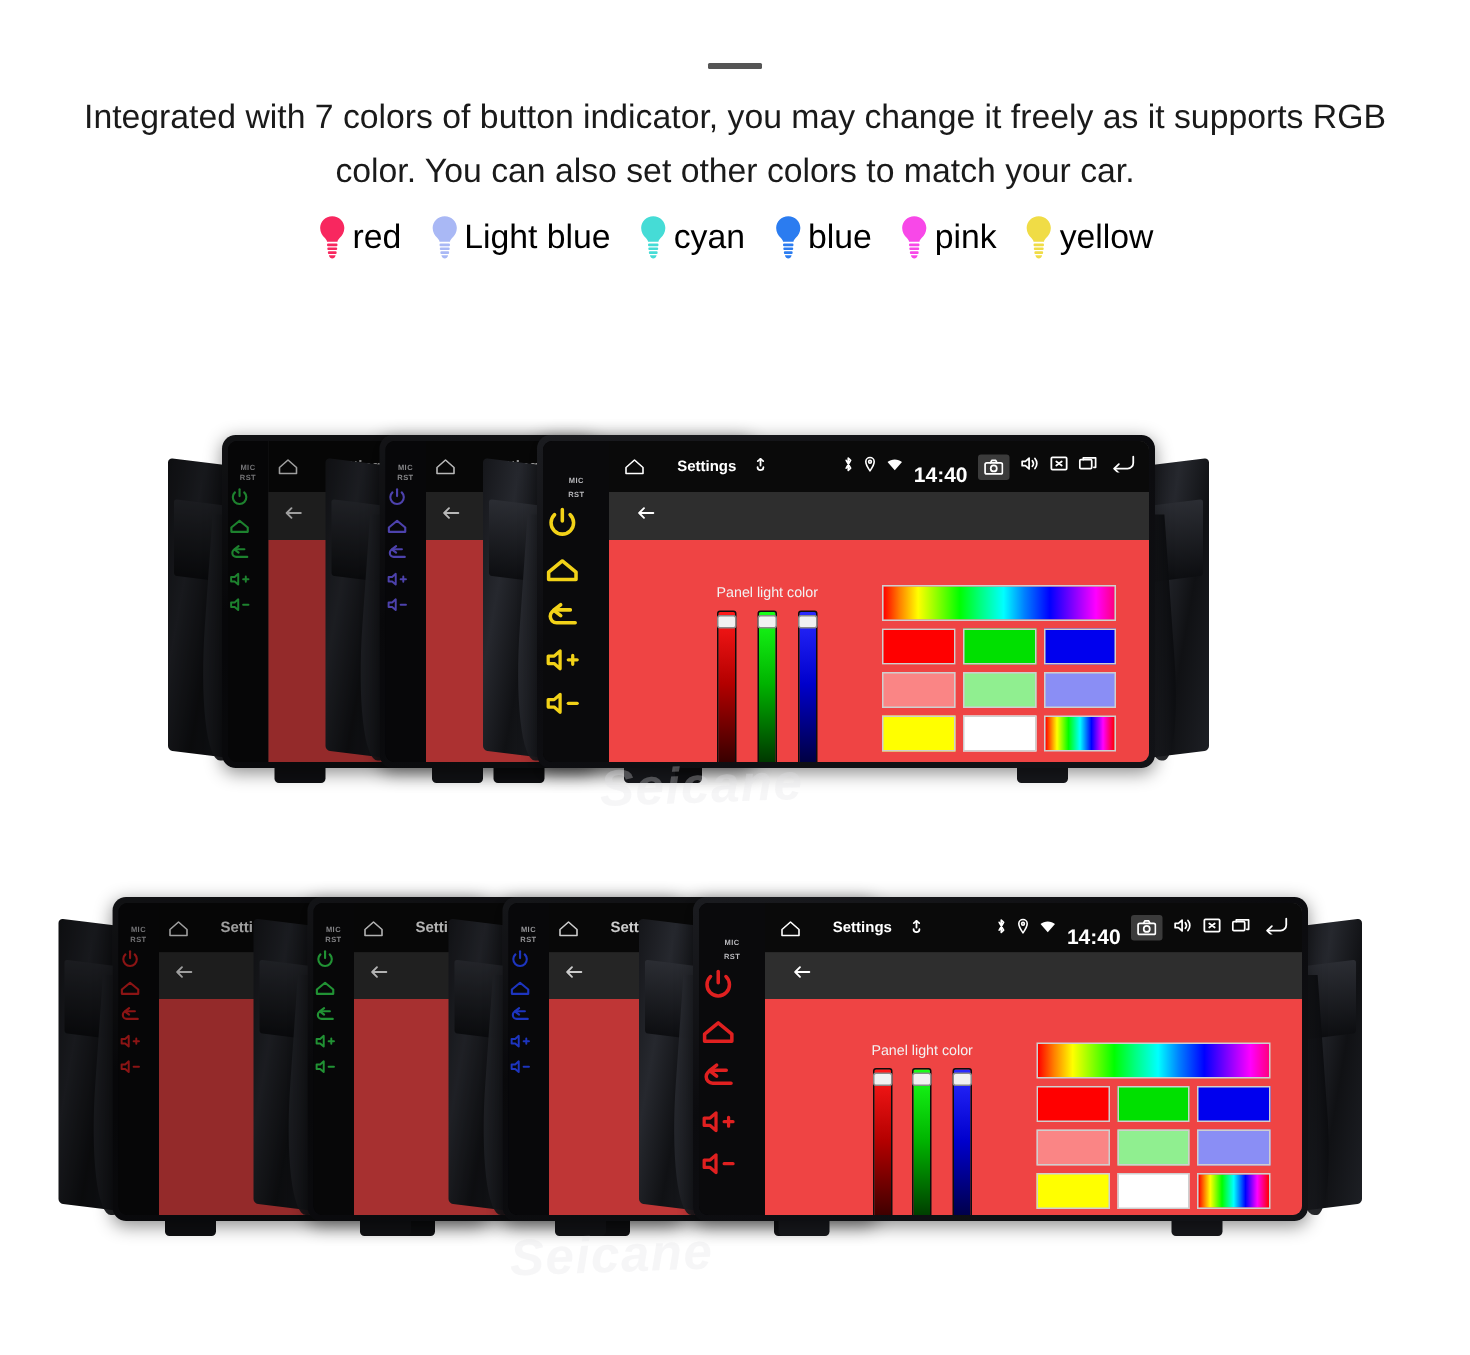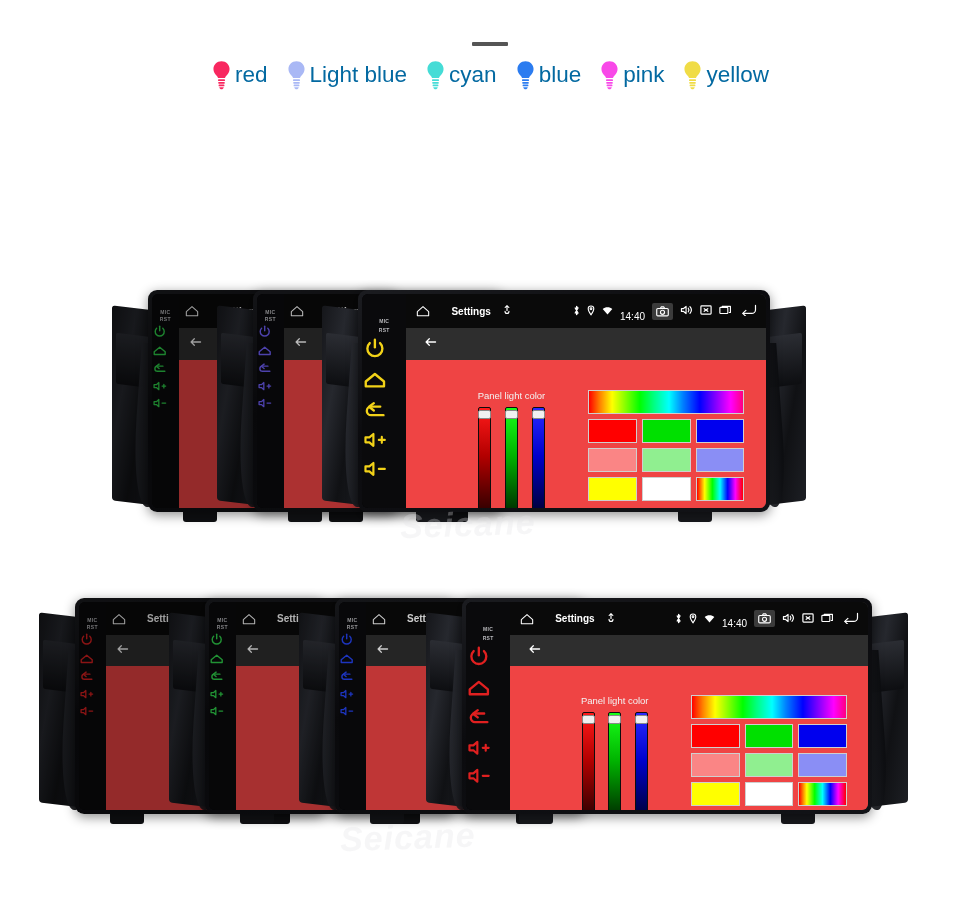--- a/index.html
+++ b/index.html
@@ -28,21 +28,21 @@
 
   
   .legend {
     display: flex; align-items: center; justify-content: center;
     gap: 0px; margin-top: 10px;
   }
   .legend-item {
     display: flex; align-items: center; gap: 3px;
     padding: 0 9px;
   }
-  .legend-label { font-size: 22.5px; color: #0369a1; line-height: 1; }
+  .legend-label { font-size: 22.5px; color: #000000; line-height: 1; }
   .bulb { width: 21px; height: 30px; display: block; }
 
   
   .stage { position: absolute; left: 0; top: 0; width: 980px; height: 903px; pointer-events: none; }
   .group { position: absolute; }
   .unit { position: absolute; }
 
   
   .mount {
     position: absolute; top: 8%; width: 44px; height: 88%;
@@ -95,21 +95,21 @@
   
   .screen { flex: 1 1 auto; position: relative; background: #3a3a3a; }
   .statusbar {
     height: 16%; background: #0a0a0a; display: flex; align-items: center;
     padding: 0 2.5%; gap: 0; color: #ffffff;
   }
   .sb-home { width: 22px; height: 100%; display:flex; align-items:center; }
   .sb-title { font-size: 10px; font-weight: bold; color:#fff; margin-left: 14px; white-space: nowrap;}
   .sb-mic { margin-left: 12px; display:flex; align-items:center; }
   .sb-right { margin-left:auto; display:flex; align-items:center; gap: 7px; }
-  .sb-clock { font-size: 10px; font-weight: 400; color:#fff;margin-top:10px; }
+  .sb-clock { font-size: 14px; font-weight: 700; color:#fff;margin-top:10px; }
   .sb-cam-wrap { background:#3b3b3b; padding: 3px 4px; border-radius:2px; display:flex; }
 
   .actionbar { height: 15%; background: #2e2e2e; display:flex; align-items:center; padding-left: 5%;}
   .content { position:absolute; left:0; right:0; top:31%; bottom:0; background:#ef4444;padding-left:29px; }
 
   .panel-wrap {
     position:absolute; left: 12%; top: 20%; right: 6%; bottom: 10%;
     display:flex; align-items: flex-start; gap: 5%;
   }
   .sliders-col { width: 42%; }
@@ -146,20 +146,21 @@
     position:absolute; font-style: italic; font-weight: bold;
     color: rgba(225,225,228,.30); font-size: 34px; letter-spacing: 1px;
     pointer-events:none; user-select:none;
   }
 </style>
 </head>
 <body>
 
 <div class="hero">
   <div class="hero-rule"></div>
+  <div class="hero-sub">Integrated with 7 colors of button indicator, you may change it freely as it supports RGB color. You can also set other colors to match your car.</div>
 
   <div class="legend" id="legend">
       <div class="legend-item">
         <span>
           <svg viewBox="0 0 22 32" class="bulb">
     <path fill="#f8275f" d="M11 1.2C6.1 1.2 2.4 4.9 2.4 9.6c0 3.1 1.6 5.3 3.2 7 .9 1 1.5 1.8 1.7 2.7h7.4c.2-.9.8-1.7 1.7-2.7 1.6-1.7 3.2-3.9 3.2-7C19.6 4.9 15.9 1.2 11 1.2z"></path>
     <rect fill="#f8275f" x="7.3" y="20.6" width="7.4" height="1.9" rx=".7"></rect>
     <rect fill="#f8275f" x="7.5" y="23.4" width="7" height="1.9" rx=".7"></rect>
     <rect fill="#f8275f" x="7.9" y="26.2" width="6.2" height="1.9" rx=".7"></rect>
     <path fill="#f8275f" d="M8.6 29h4.8c-.4 1.5-1.3 2.3-2.4 2.3S9 30.5 8.6 29z"></path>

